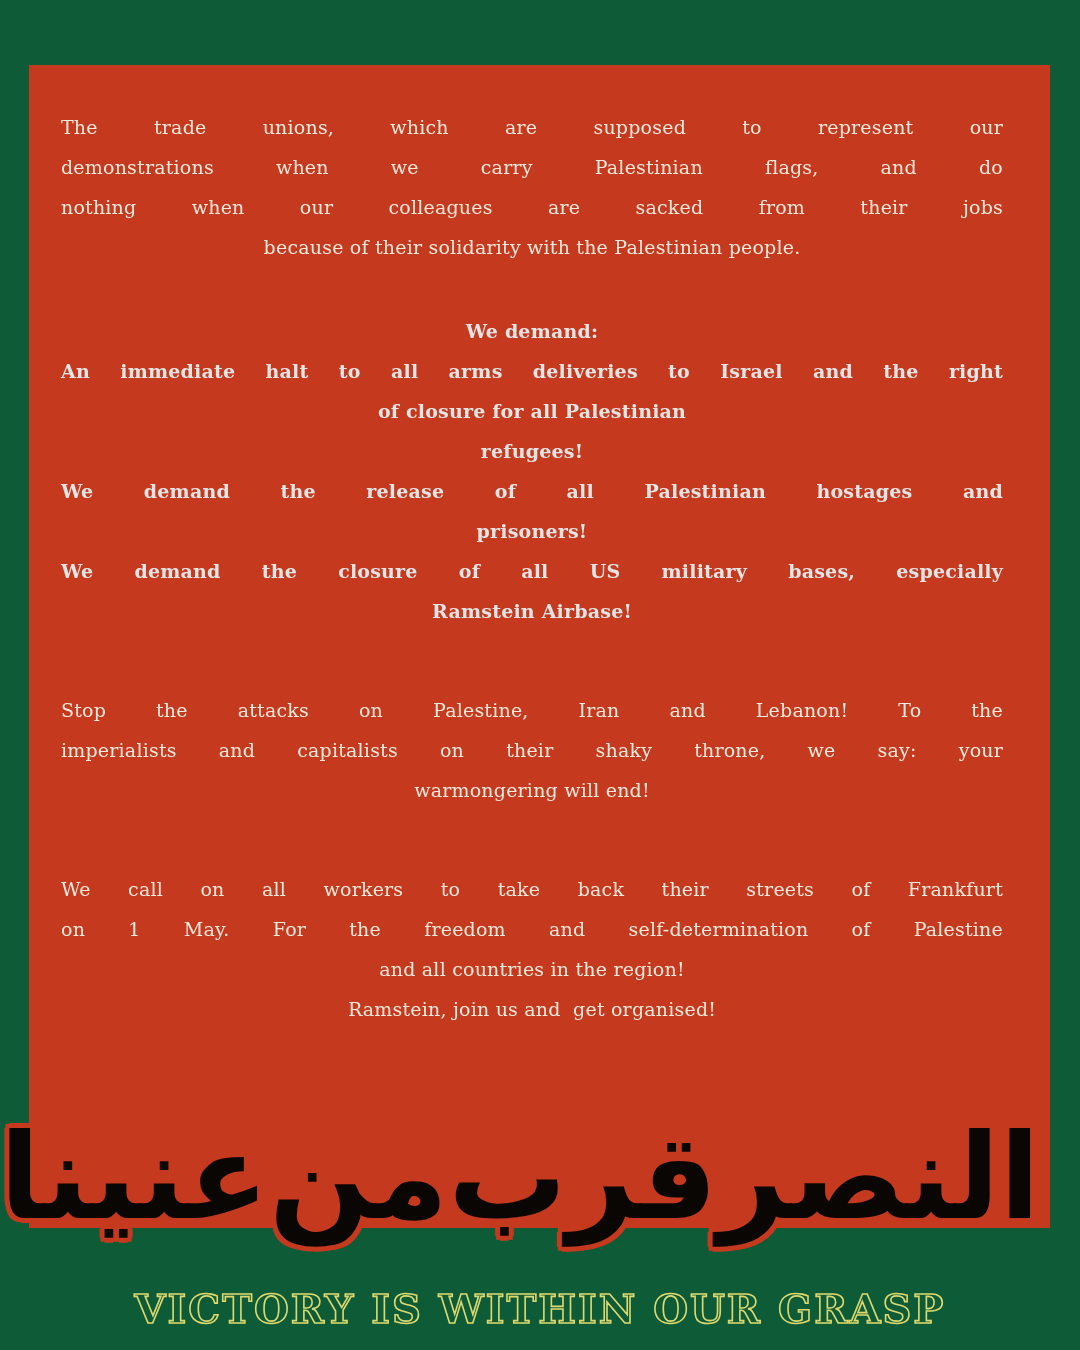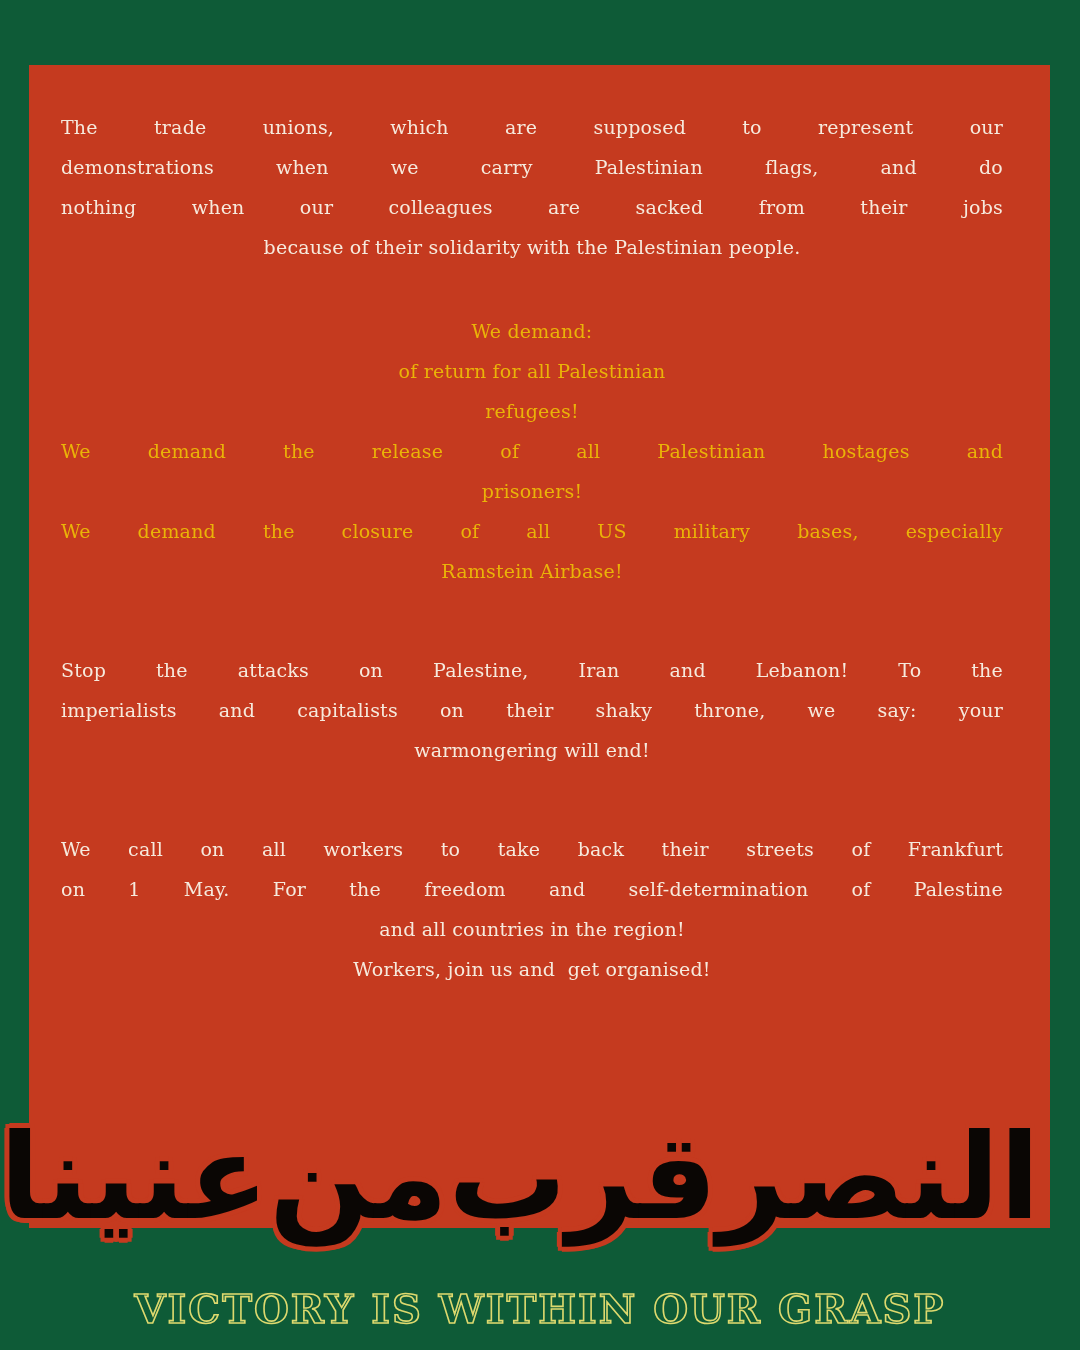--- a/index.html
+++ b/index.html
@@ -20,21 +20,21 @@
   }
   .line {
     height: 40px;
     font-size: 19px;
     line-height: 40px;
     letter-spacing: 0.2px;
   }
   .jf { text-align: justify; text-align-last: justify; }
   .ln { text-align: center; white-space: pre-wrap; }
   .cream { color: #F6EADD; }
-  .dark  { color: #eab308; }
+  .dark  { color: #e5e5e5; font-weight: bold; }
   .gap44 { margin-top: 44px; }
   .gap40 { margin-top: 59px; }
   .arabic {
     position: absolute; left: 40px; top: 1118px; width: 1000px;
     direction: rtl;
     display: flex; justify-content: space-between; align-items: flex-end;
     font-family: "DejaVu Sans", "Liberation Sans", sans-serif;
     font-weight: 700;
     font-size: 118px; line-height: 118px;
     color: #0A0604;
@@ -65,39 +65,40 @@
 
     <div>
       <div class="line jf cream">The trade unions, which are supposed to represent our</div>
       <div class="line jf cream">demonstrations when we carry Palestinian flags, and do</div>
       <div class="line jf cream">nothing when our colleagues are sacked from their jobs</div>
       <div class="line ln cream">because of their solidarity with the Palestinian people.</div>
     </div>
 
     <div class="gap44">
       <div class="line ln dark">We demand:</div>
-      <div class="line ln dark">of return for all Palestinian</div>
+      <div class="line jf dark">An immediate halt to all arms deliveries to Israel and the right</div>
+      <div class="line ln dark">of closure for all Palestinian</div>
       <div class="line ln dark">refugees!</div>
       <div class="line jf dark">We demand the release of all Palestinian hostages and</div>
       <div class="line ln dark">prisoners!</div>
       <div class="line jf dark">We demand the closure of all US military bases, especially</div>
       <div class="line ln dark">Ramstein Airbase!</div>
     </div>
 
     <div class="gap40">
       <div class="line jf cream">Stop the attacks on Palestine, Iran and Lebanon! To the</div>
       <div class="line jf cream">imperialists and capitalists on their shaky throne, we say: your</div>
       <div class="line ln cream">warmongering will end!</div>
     </div>
 
     <div class="gap40">
       <div class="line jf cream">We call on all workers to take back their streets of Frankfurt</div>
       <div class="line jf cream">on 1 May. For the freedom and self-determination of Palestine</div>
       <div class="line ln cream">and all countries in the region!</div>
-      <div class="line ln cream">Workers, join us and  get organised!</div>
+      <div class="line ln cream">Ramstein, join us and  get organised!</div>
     </div>
 
   </div>
 
   <div class="arabic">
     <span>النصر</span>
     <span>قرب</span>
     <span>من</span>
     <span>عنينا</span>
   </div>

